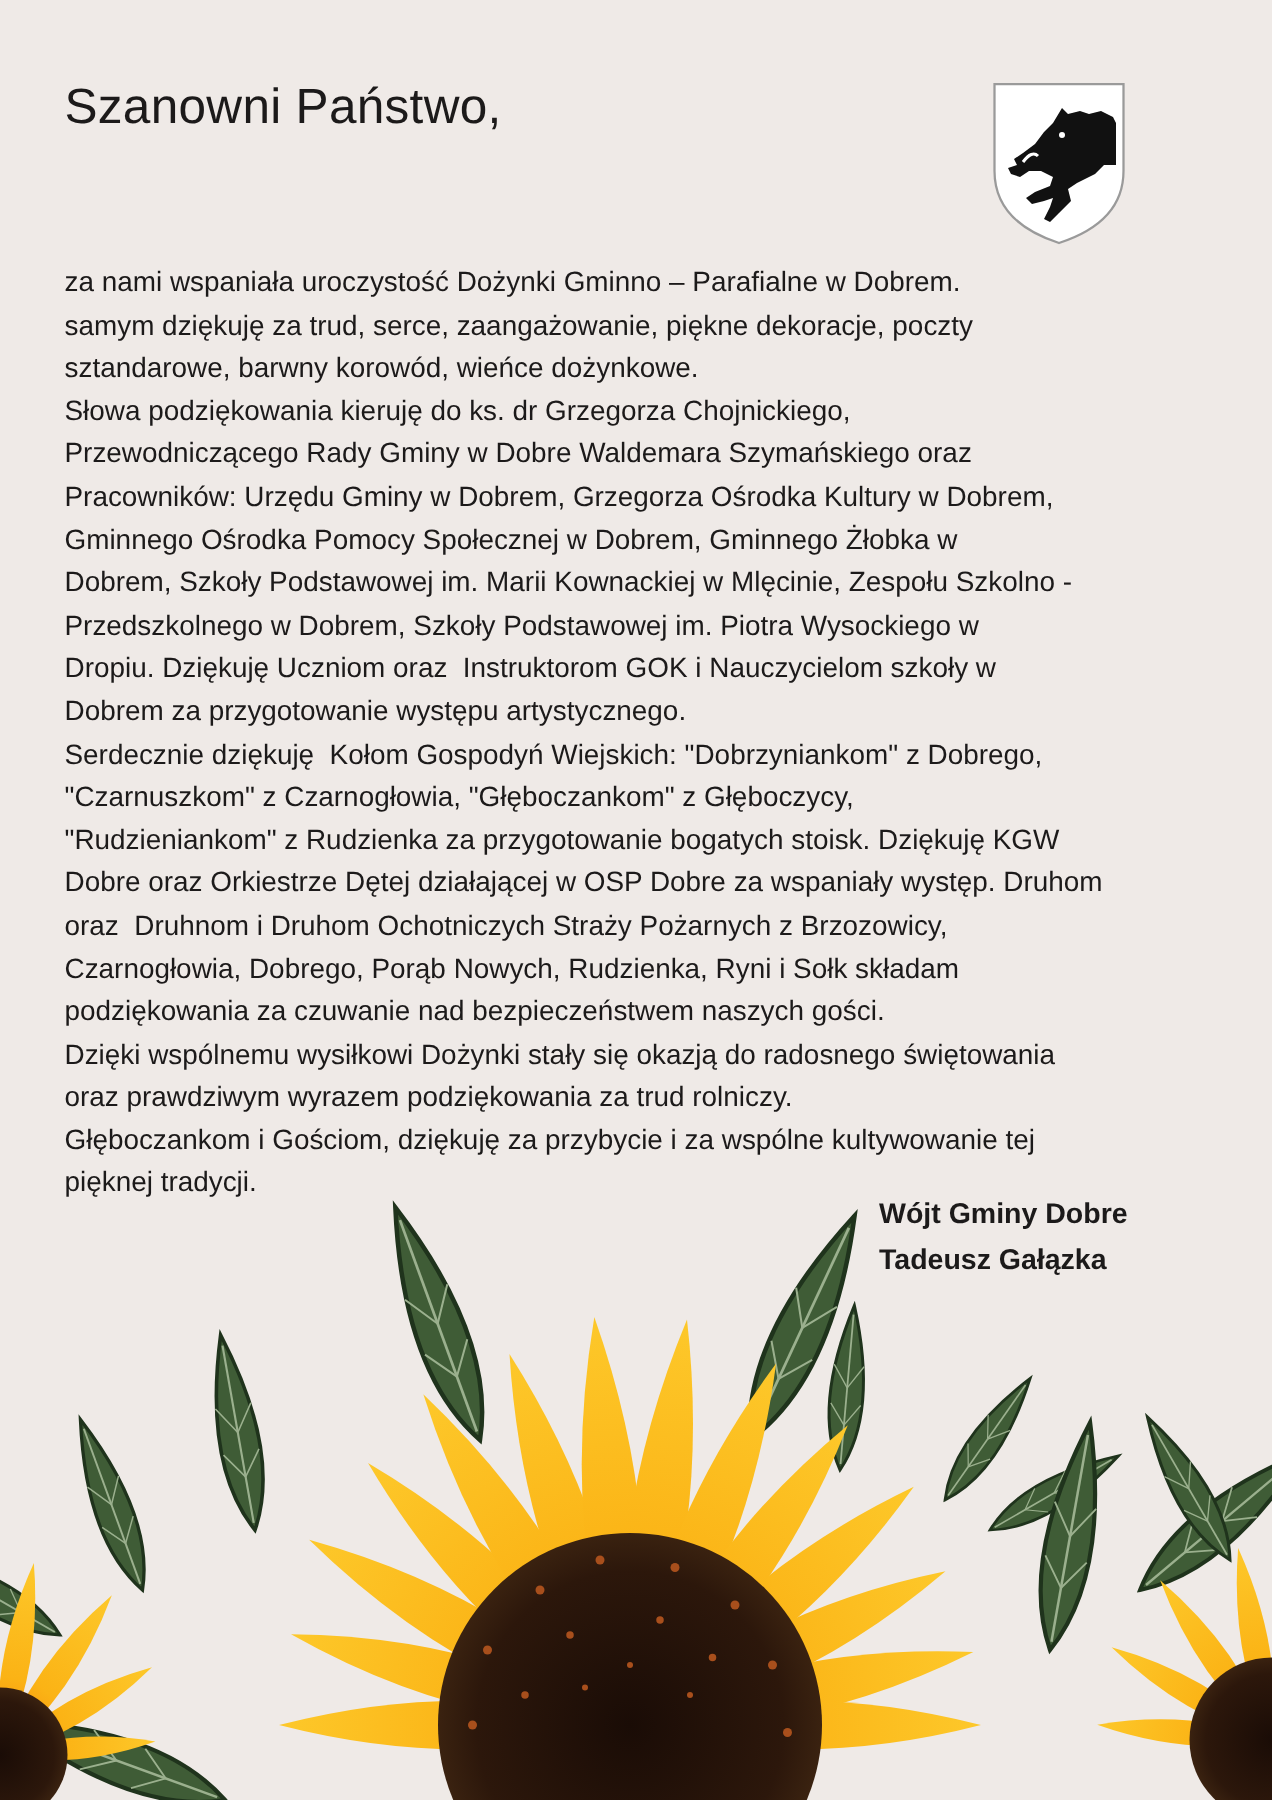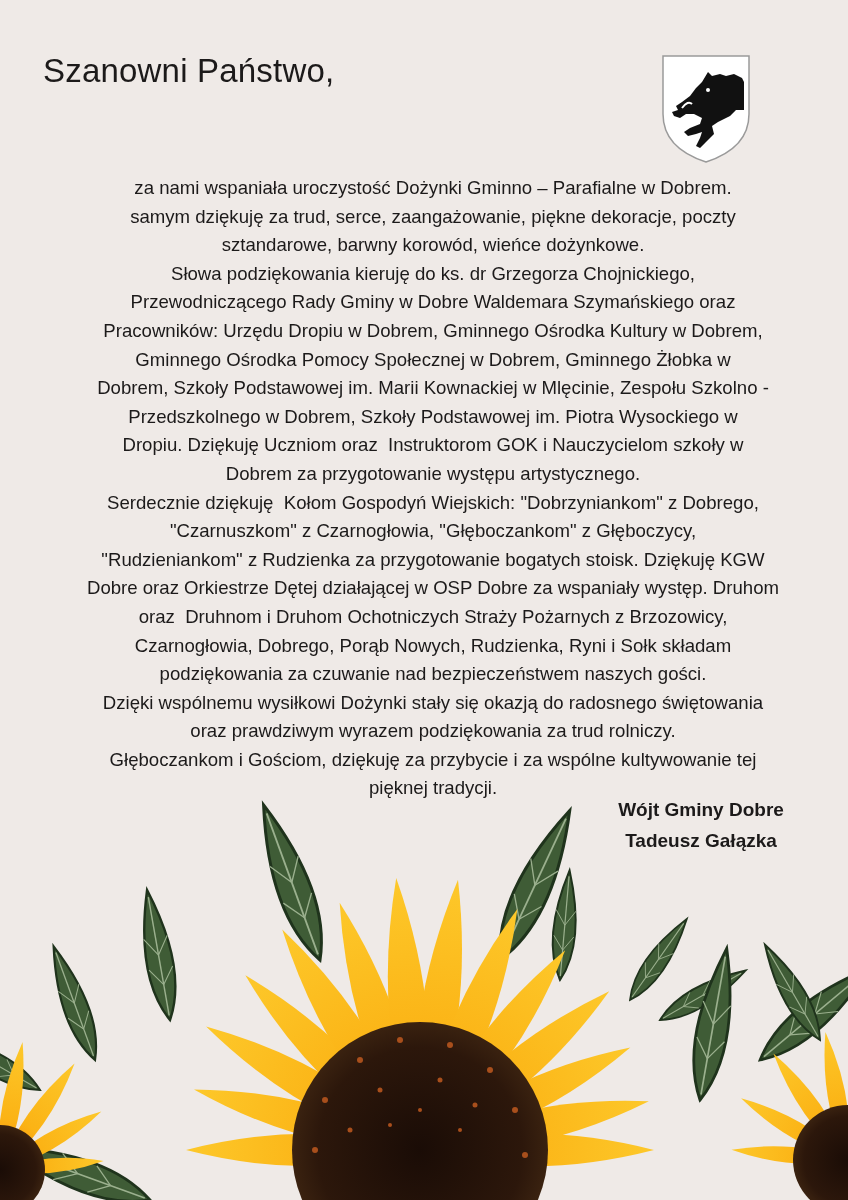--- a/index.html
+++ b/index.html
@@ -13,23 +13,23 @@
     position: absolute; left: 43px; top: 52px;
     font-size: 33px; font-weight: 400; letter-spacing: 0.2px;
   }
   .crest {
     position: absolute; left: 660px; top: 52px; width: 92px; height: 112px;
   }
   .body-text {
     position: absolute; left: 43px; top: 174px; width: 780px;
     font-size: 18.6px; line-height: 28.6px;
   }
-  .body-text .line { display: block; white-space: pre; text-align: center; }
+  .body-text .line { display: block; white-space: pre; }
   .signature {
-    position: absolute; left: 586px; top: 794px; width: 230px; text-align: center;
+    position: absolute; left: 586px; top: 794px; width: 230px; 
     font-weight: 700; font-size: 19px; line-height: 31px;
   }
   .art { position: absolute; left: 0; top: 780px; width: 848px; height: 420px; z-index: 0; }
   .body-text, .signature, .greeting { z-index: 2; }
 </style>
 </head>
 <body>
 
 <div class="greeting">Szanowni Państwo,</div>
 
@@ -41,21 +41,21 @@
     <path d="M22 56 Q28 48 32 52" stroke="#fff" stroke-width="2" fill="none"></path>
   </svg>
 </div>
 
 <div class="body-text">
   <span class="line">za nami wspaniała uroczystość Dożynki Gminno – Parafialne w Dobrem.</span>
   <span class="line">samym dziękuję za trud, serce, zaangażowanie, piękne dekoracje, poczty</span>
   <span class="line">sztandarowe, barwny korowód, wieńce dożynkowe.</span>
   <span class="line">Słowa podziękowania kieruję do ks. dr Grzegorza Chojnickiego,</span>
   <span class="line">Przewodniczącego Rady Gminy w Dobre Waldemara Szymańskiego oraz</span>
-  <span class="line">Pracowników: Urzędu Dropiu w Dobrem, Gminnego Ośrodka Kultury w Dobrem,</span>
+  <span class="line">Pracowników: Urzędu Gminy w Dobrem, Grzegorza Ośrodka Kultury w Dobrem,</span>
   <span class="line">Gminnego Ośrodka Pomocy Społecznej w Dobrem, Gminnego Żłobka w</span>
   <span class="line">Dobrem, Szkoły Podstawowej im. Marii Kownackiej w Mlęcinie, Zespołu Szkolno -</span>
   <span class="line">Przedszkolnego w Dobrem, Szkoły Podstawowej im. Piotra Wysockiego w</span>
   <span class="line">Dropiu. Dziękuję Uczniom oraz  Instruktorom GOK i Nauczycielom szkoły w</span>
   <span class="line">Dobrem za przygotowanie występu artystycznego.</span>
   <span class="line">Serdecznie dziękuję  Kołom Gospodyń Wiejskich: "Dobrzyniankom" z Dobrego,</span>
   <span class="line">"Czarnuszkom" z Czarnogłowia, "Głęboczankom" z Głęboczycy,</span>
   <span class="line">"Rudzieniankom" z Rudzienka za przygotowanie bogatych stoisk. Dziękuję KGW</span>
   <span class="line">Dobre oraz Orkiestrze Dętej działającej w OSP Dobre za wspaniały występ. Druhom</span>
   <span class="line">oraz  Druhnom i Druhom Ochotniczych Straży Pożarnych z Brzozowicy,</span>

